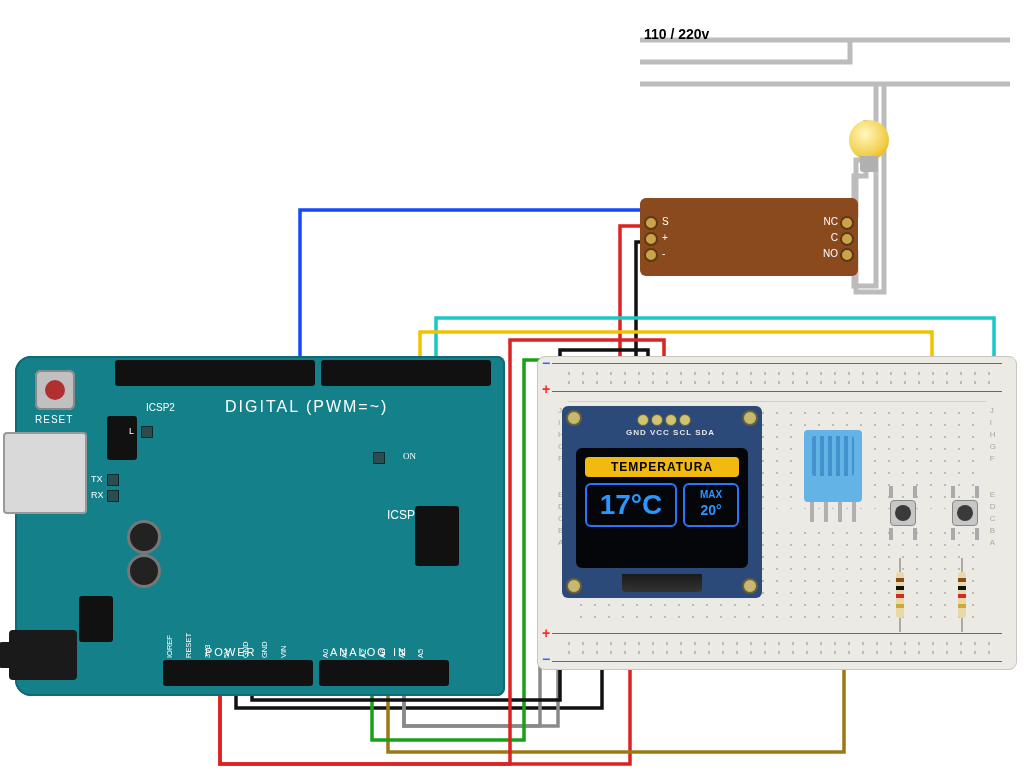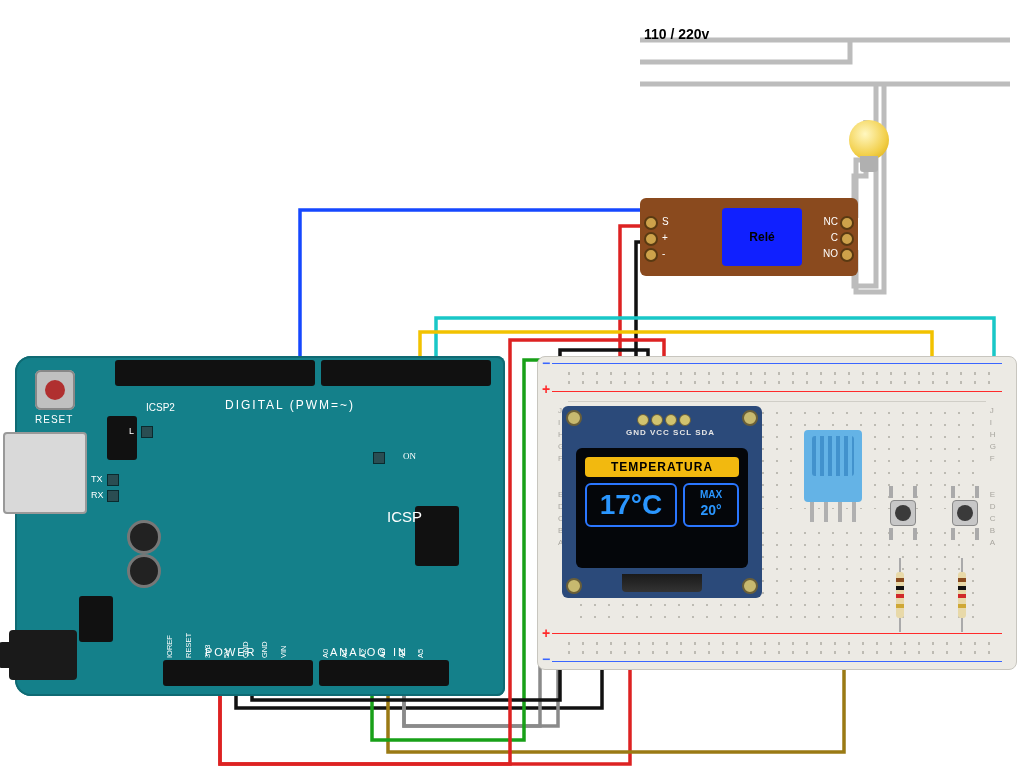--- a/index.html
+++ b/index.html
@@ -78,35 +78,35 @@
   }
   .arduino .header {
     position:absolute; background:#111; border-radius:3px;
   }
   .arduino .header.top-left { left:100px; top:4px; width:200px; height:26px;}
   .arduino .header.top-right{ left:306px; top:4px; width:170px; height:26px;}
   .arduino .header.bot-left { left:148px; top:304px; width:150px; height:26px;}
   .arduino .header.bot-right{ left:304px; top:304px; width:130px; height:26px;}
   .arduino .header.icsp { left:400px; top:150px; width:44px; height:60px;}
   .arduino .header.icsp2{ left:92px; top:60px; width:30px; height:44px;}
-  .arduino .group-label{ position:absolute; color:#fff; font-size:12px; letter-spacing:2px;}
+  .arduino .group-label{ position:absolute; color:#fff; font-size:16px; letter-spacing:2px;}
   .arduino .gl-digital{ left:210px; top:42px;}
   .arduino .gl-power  { left:190px; top:290px; font-size:11px;}
   .arduino .gl-analog { left:315px; top:290px; font-size:11px;}
   .arduino .small-led{ position:absolute; width:10px; height:10px; background:#2a4d52; border:1px solid #0a2a2e;}
   .arduino .small-led.l  { left:126px; top:70px;}
   .arduino .small-led.tx { left:92px;  top:118px;}
   .arduino .small-led.rx { left:92px;  top:134px;}
   .arduino .small-led.on { left:358px; top:96px;}
   .arduino .txt{position:absolute; color:#fff; font-size:9px;}
   .arduino .txt.l {left:114px; top:70px;}
   .arduino .txt.tx{left:76px; top:118px;}
   .arduino .txt.rx{left:76px; top:134px;}
   .arduino .txt.on{left:388px; top:95px;font-family:Liberation Serif, serif;}
-  .arduino .txt.icsp{left:372px; top:152px; font-size:15px;text-align:center;}
+  .arduino .txt.icsp{left:372px; top:152px; font-size:12px;text-align:center;}
   .arduino .txt.icsp2{left:88px; top:46px; font-size:10px;margin-left:43px;}
   .arduino .cap{position:absolute; width:28px; height:28px; border-radius:50%; background:#222; border:3px solid #777;}
   .arduino .cap.c1{left:112px; top:164px;}
   .arduino .cap.c2{left:112px; top:198px;}
   .arduino .vreg{position:absolute; left:64px; top:240px; width:34px;height:46px; background:#111; border-radius:3px;}
 
   .arduino .bot-pin-labels{
     position:absolute; left:150px; top:262px; width:290px; height:40px;
   }
   .arduino .bot-pin-labels span{
@@ -335,21 +335,20 @@
     <div class="term l2"></div>
     <div class="term l3"></div>
     <div class="term r1"></div>
     <div class="term r2"></div>
     <div class="term r3"></div>
     <div class="lbl-left">
       <div>S</div>
         <div>+</div>
         <div>-</div>
     </div>
-    <div class="cube">Relé</div>
     <div class="lbl-right">
       <div>NC</div>
         <div>C</div>
         <div>NO</div>
     </div>
   </div>
 
   <div class="arduino">
     <div class="reset-btn"></div>
     <div class="reset-label">RESET</div>

